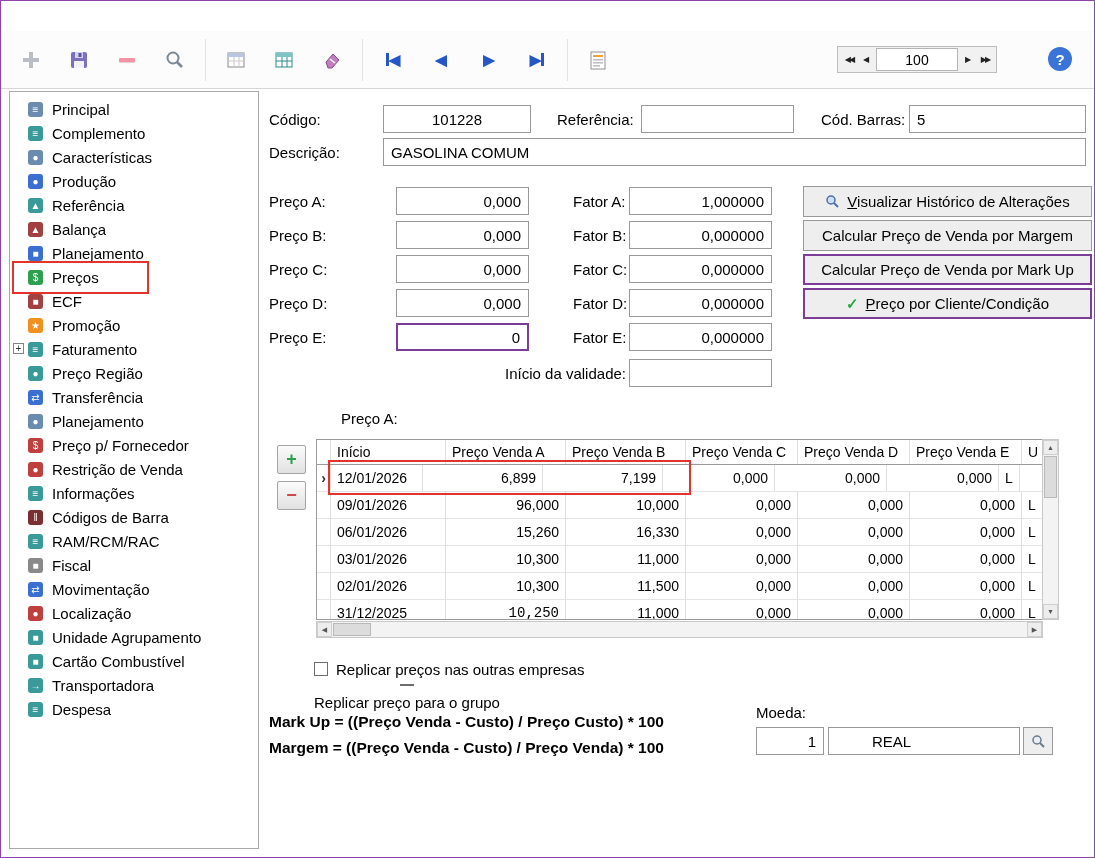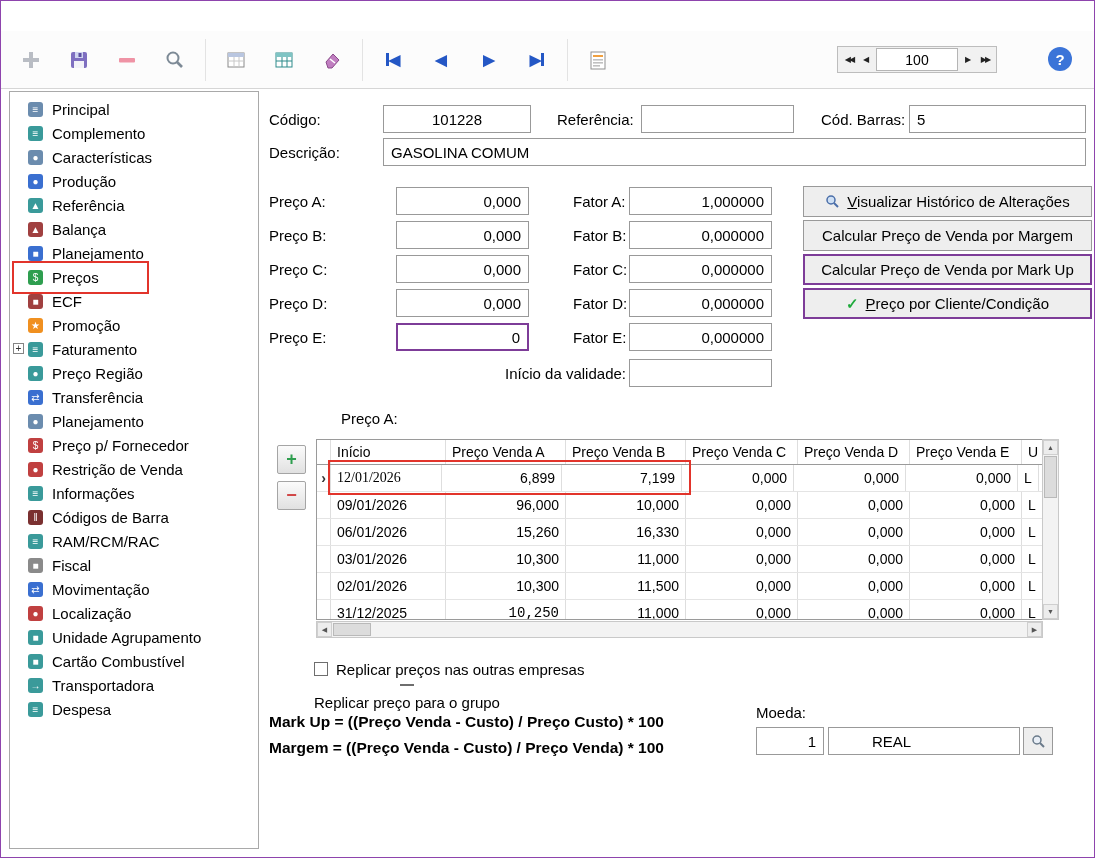--- a/index.html
+++ b/index.html
@@ -373,21 +373,21 @@
         <div class="gcell" style="width: 120px;">Preço Venda A</div>
         <div class="gcell" style="width: 120px;">Preço Venda B</div>
         <div class="gcell" style="width: 112px;">Preço Venda C</div>
         <div class="gcell" style="width: 112px;">Preço Venda D</div>
         <div class="gcell" style="width: 112px;">Preço Venda E</div>
         <div class="gcell" style="width: 21px;">U</div>
       </div>
     <div id="gridBody">
         <div class="grow">
           <div class="gcell ind" style="width: 14px;">›</div>
-          <div class="gcell" style="width: 111px; font-family: Liberation Serif, serif;">12/01/2026</div>
+          <div class="gcell" style="width: 92px;">12/01/2026</div>
           <div class="gcell r" style="width: 120px;">6,899</div>
           <div class="gcell r" style="width: 120px;">7,199</div>
           <div class="gcell r" style="width: 112px;">0,000</div>
           <div class="gcell r" style="width: 112px;">0,000</div>
           <div class="gcell r" style="width: 112px;">0,000</div>
           <div class="gcell" style="width: 21px;">L</div>
         </div>
         <div class="grow">
           <div class="gcell ind" style="width: 14px;"></div>
           <div class="gcell" style="width: 115px;">09/01/2026</div>

